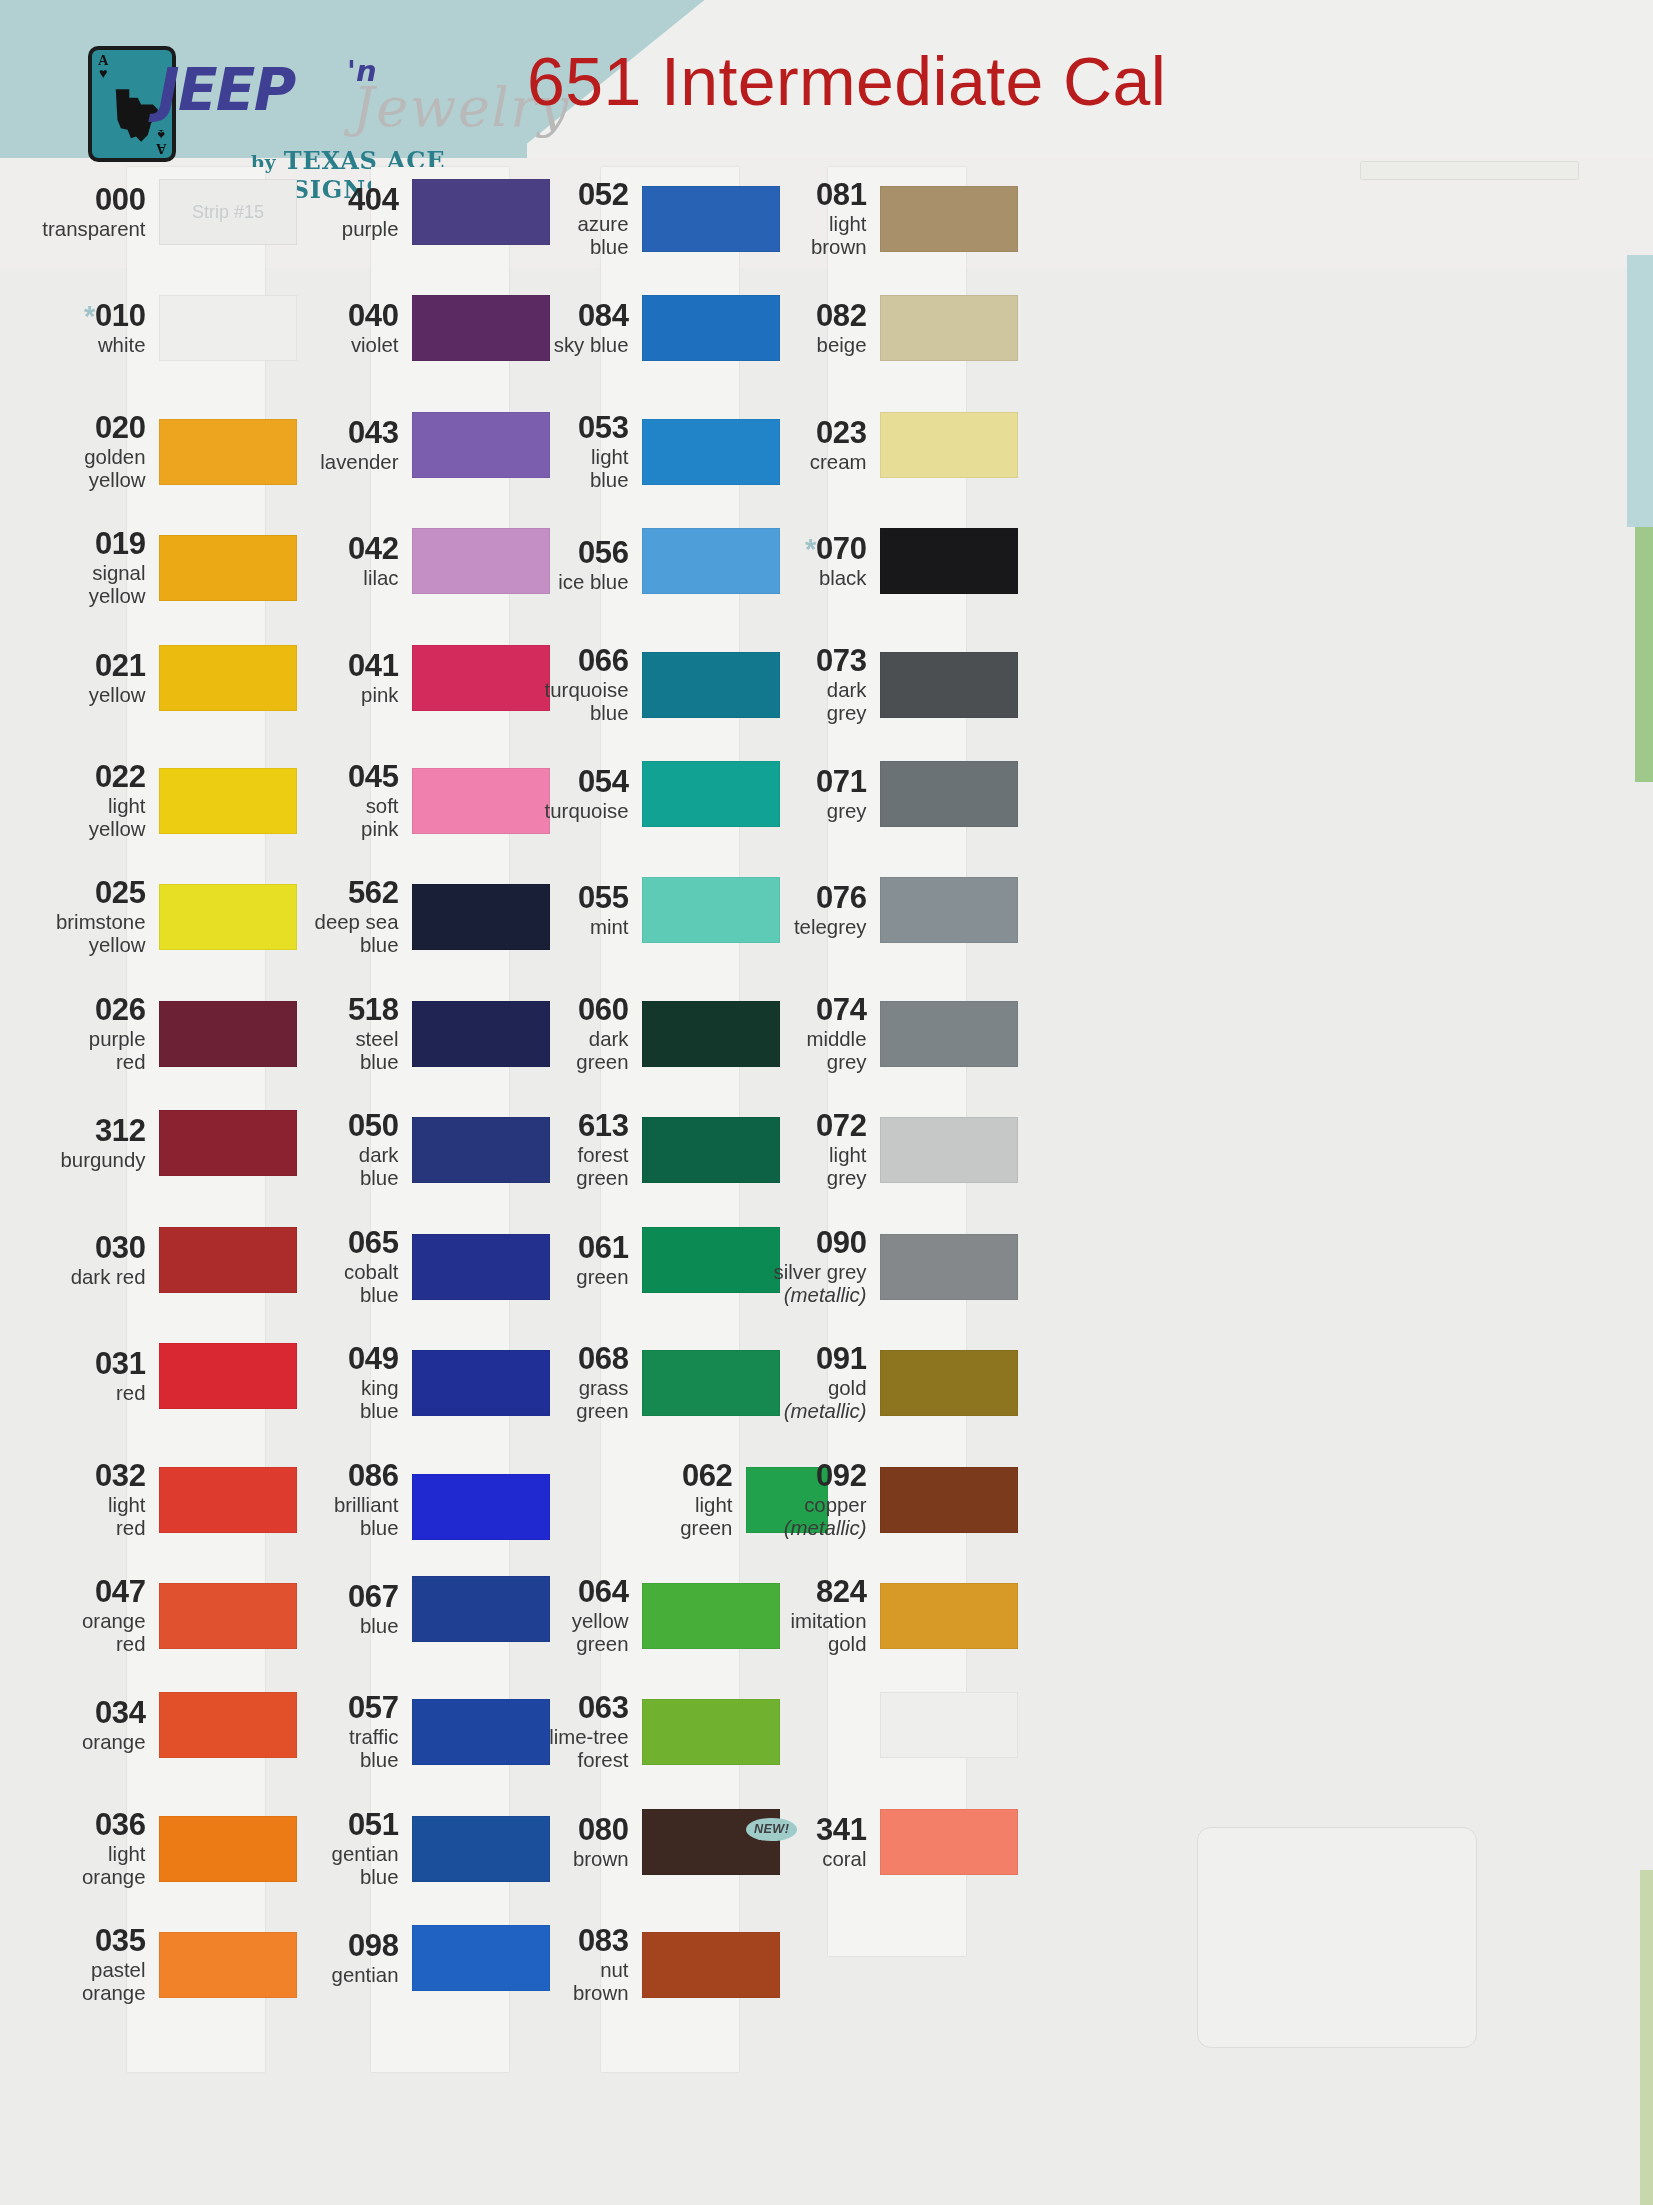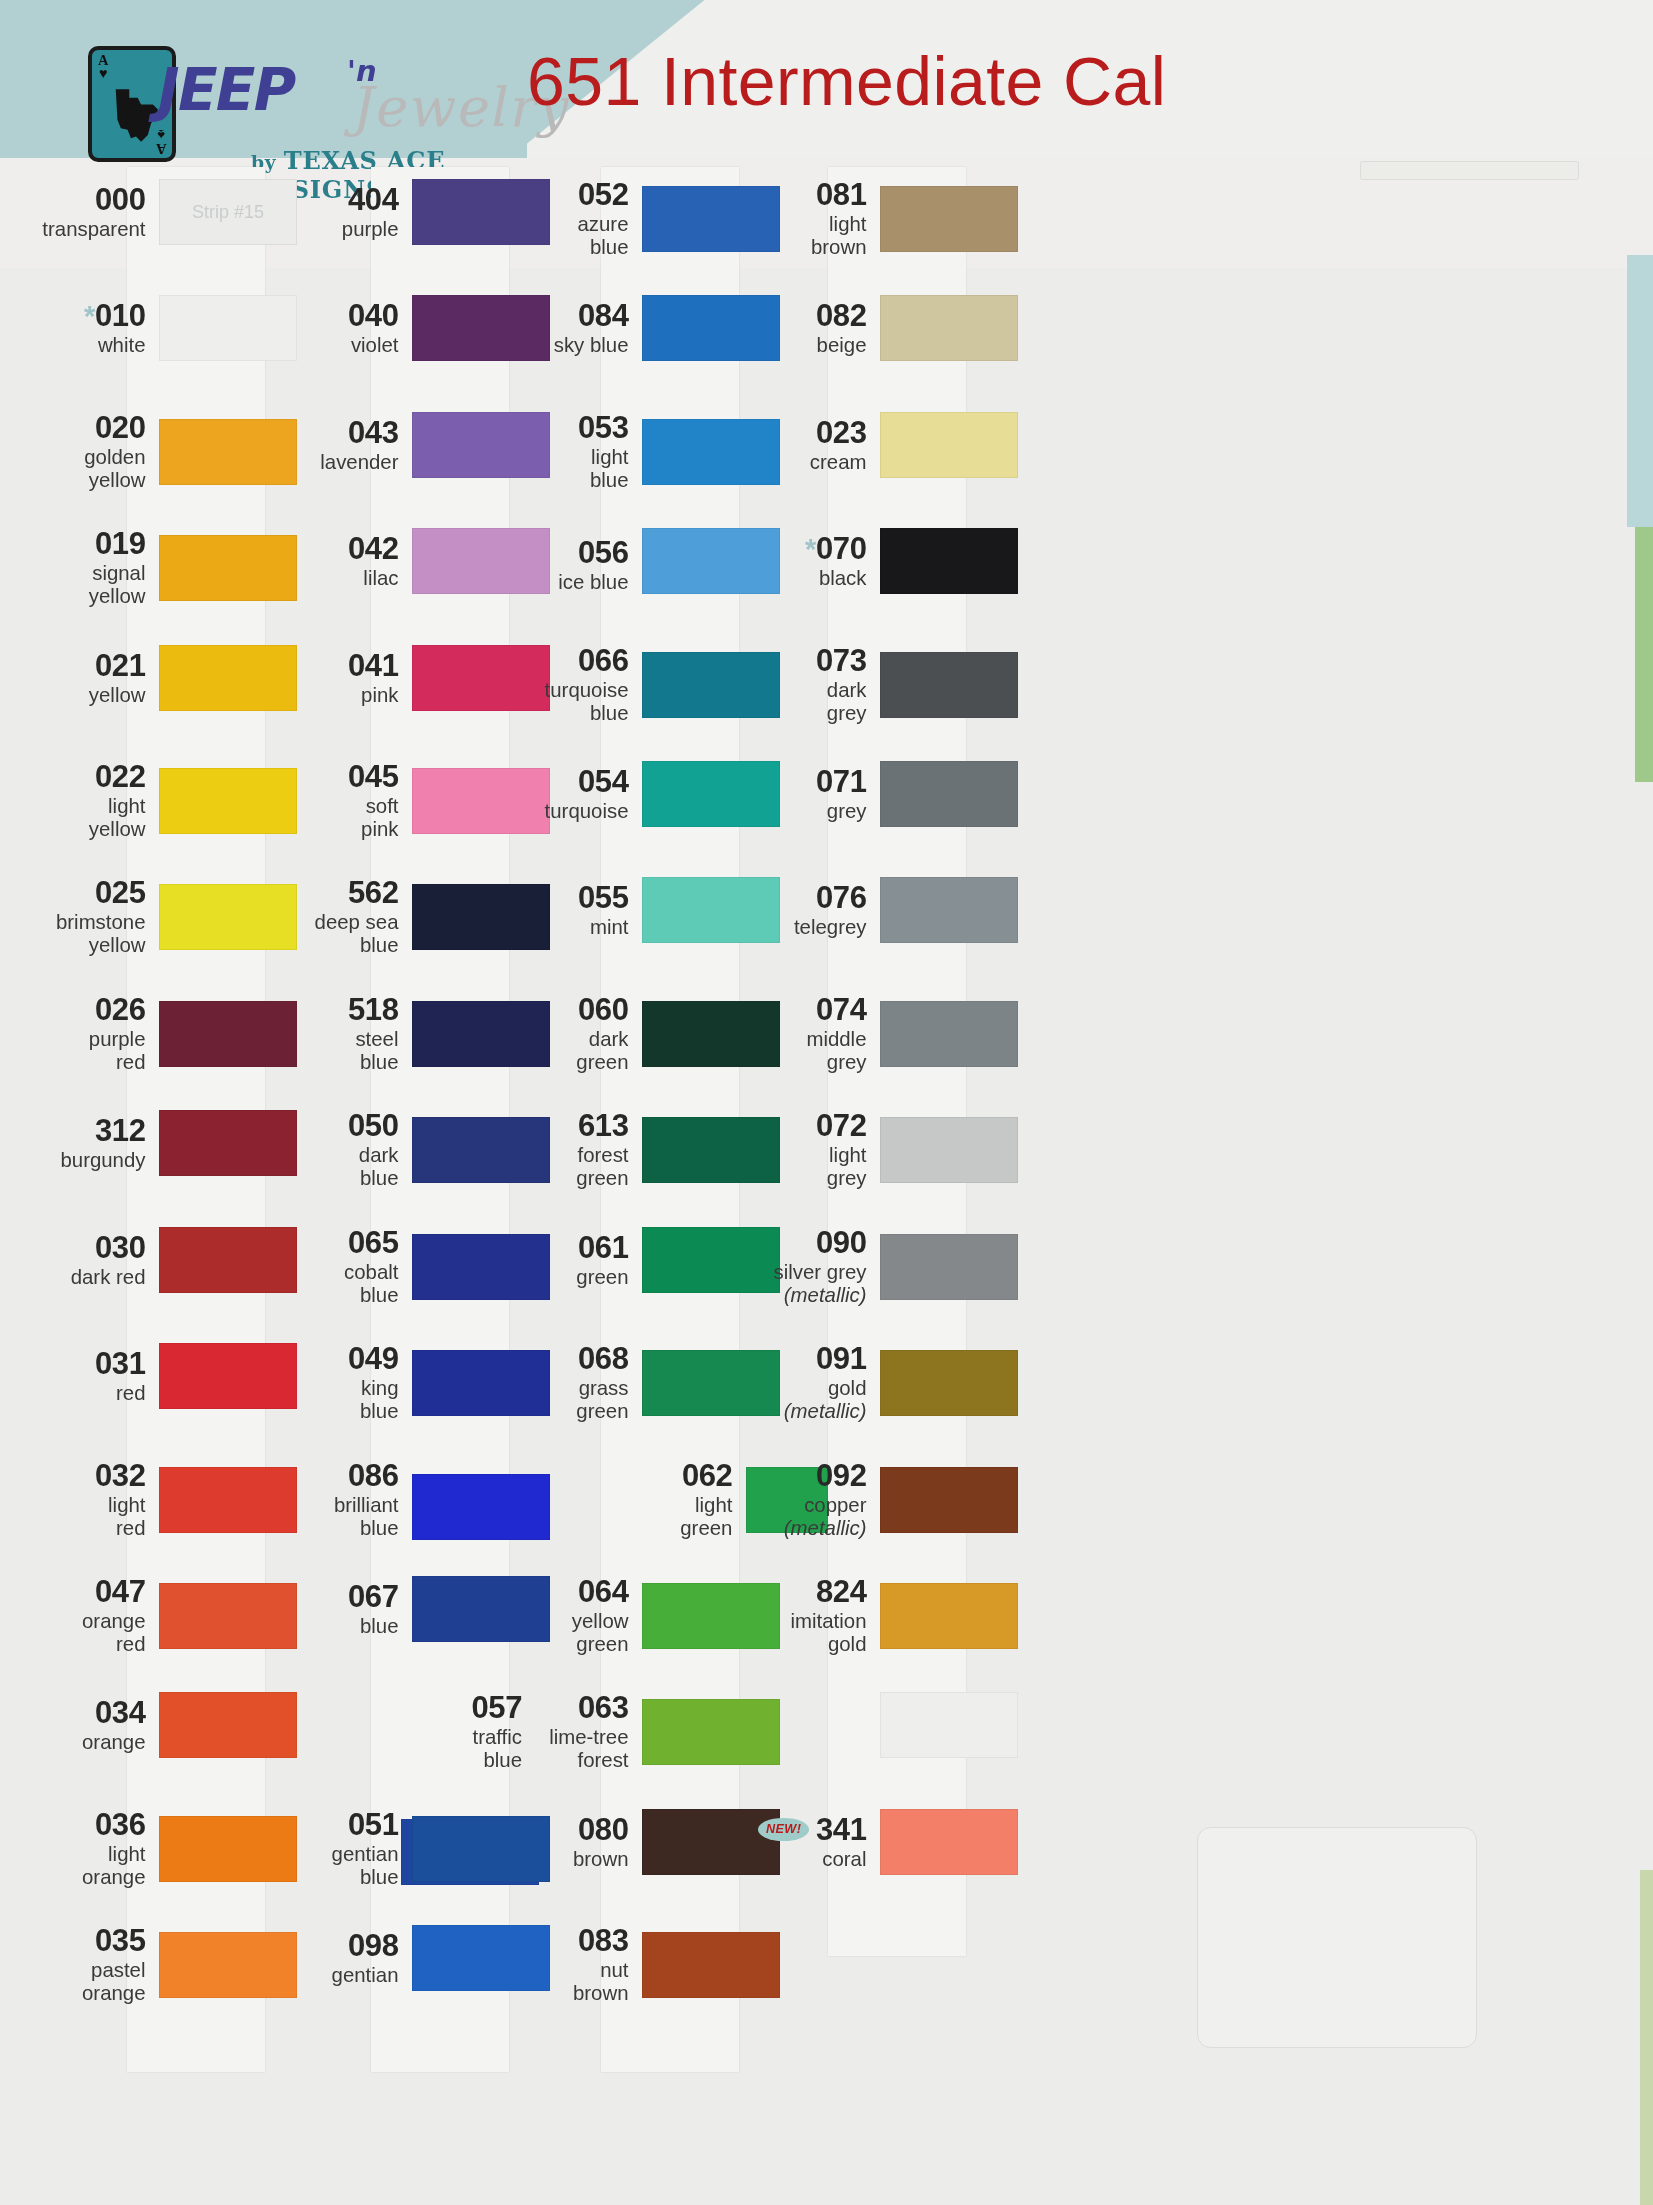--- a/index.html
+++ b/index.html
@@ -219,27 +219,27 @@
     left: 0; right: 0; top: 22px;
     text-align: center;
     color: #c9cdce;
     font-size: 18px;
   }
 
   
   .new-badge {
     display: inline-block;
     background: #9fccc9;
-    color: #b91c1c;
+    color: #404040;
     font-size: 12.7px;
     font-weight: 700;
     font-style: italic;
     padding: 4.2px 7.6px;
     border-radius: 50%;
-    margin-right: 7px;
+    margin-right: 19px;
     vertical-align: 6px;
     letter-spacing: 0.4px;
   }
   .code-line { display: flex; align-items: center; justify-content: flex-end; }
 
   
   #sleeve {
     position: absolute;
     left: 1197px; top: 1827px;
     width: 280px; height: 221px;
@@ -559,21 +559,21 @@
     </div>
     <div class="row" style="top: 1409px;">
       <div class="label">
         <div class="code-line">
           <span class="code">067</span>
         </div>
         <div class="name">blue</div>
       </div>
       <div class="swatch" style="background: rgb(31, 63, 146);"></div>
     </div>
-    <div class="row" style="top: 1525px; flex-direction: column;">
+    <div class="row" style="top: 1525px;">
       <div class="label">
         <div class="code-line">
           <span class="code">057</span>
         </div>
         <div class="name">traffic
 blue</div>
       </div>
       <div class="swatch" style="background: rgb(30, 69, 160);"></div>
     </div>
     <div class="row" style="top: 1642px;">

